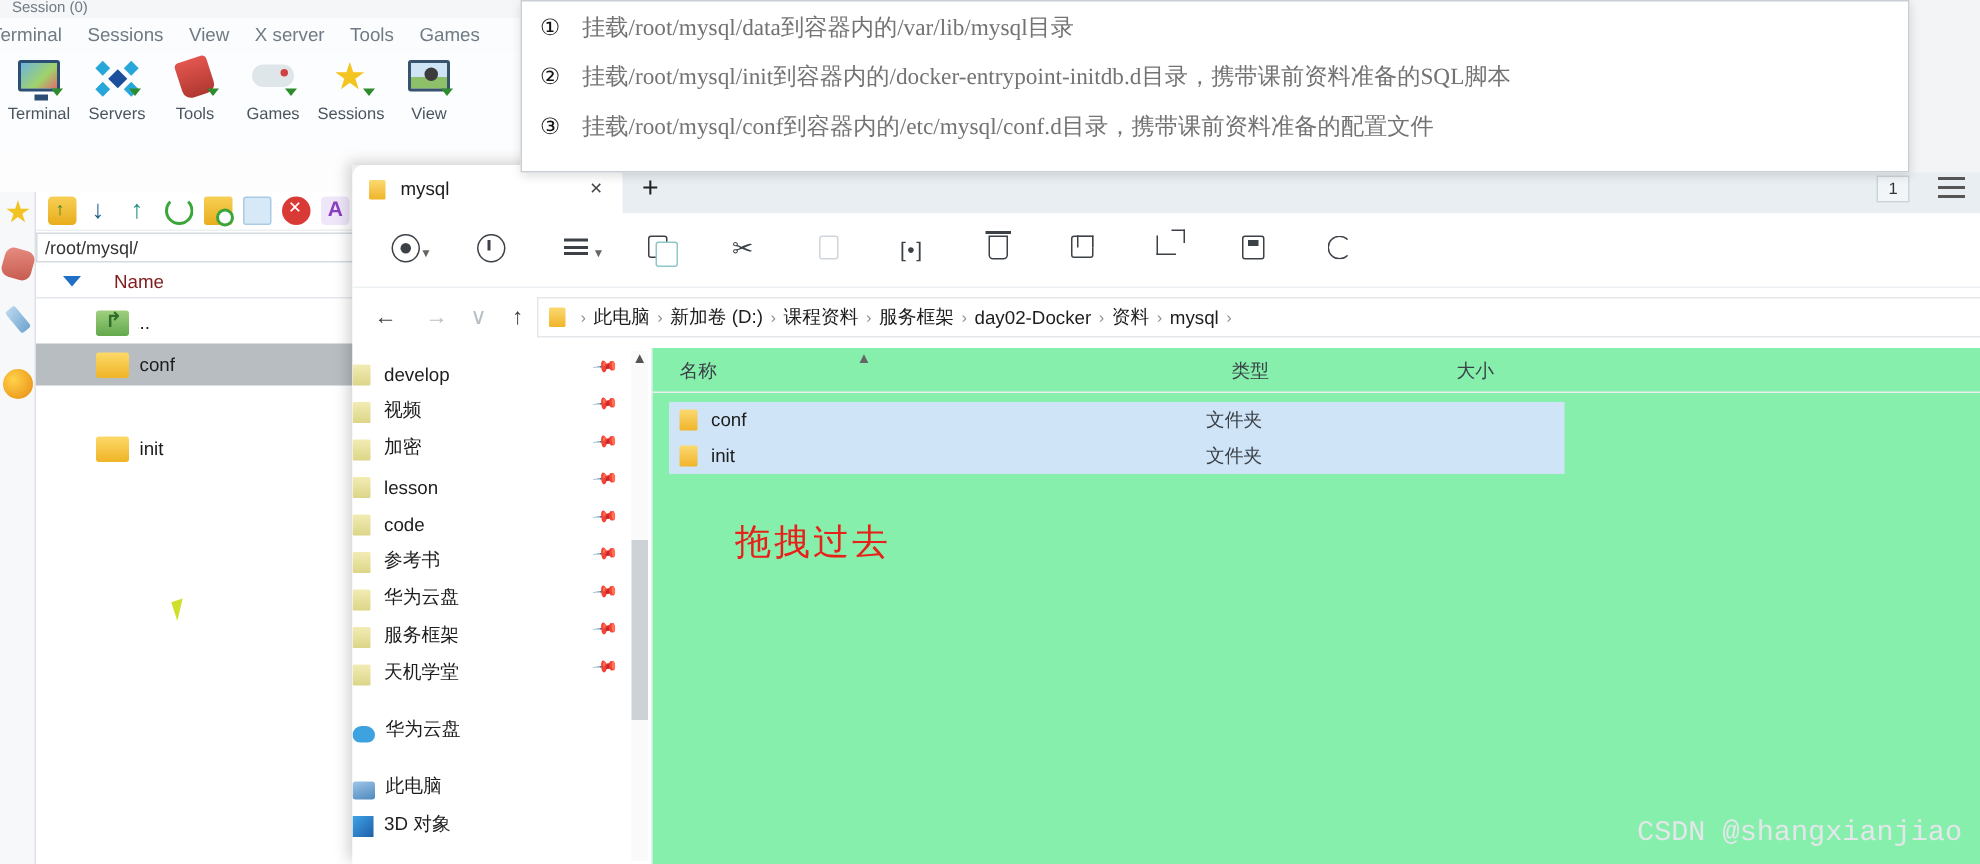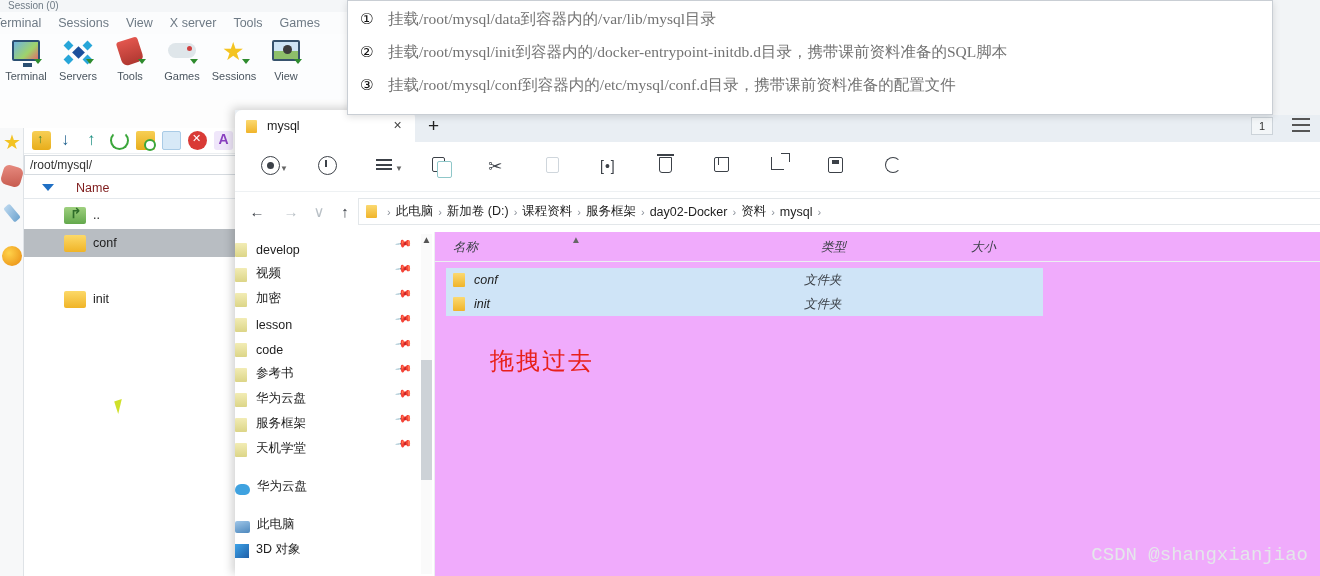--- a/index.html
+++ b/index.html
@@ -155,21 +155,21 @@
   .nav-pin { position:absolute; right:23px; top:6px; font-size:11px; color:#8b9199; transform:rotate(40deg); }
   .nav-gap { height:13px; }
   .nav-cloud { width:15px;height:11px;margin-right:7px;background:#3fa2e0;border-radius:6px 6px 5px 5px;position:relative;}
   .nav-pc { width:15px;height:12px;margin-right:7px;background:linear-gradient(160deg,#9fc6e8,#4d88bd);border-radius:2px;}
   .nav-3d { width:14px;height:14px;margin-right:7px;background:linear-gradient(135deg,#3ea3e8,#1f5fa8);}
   .nav-scroll { position:absolute; right:2px; top:2px; width:11px; height:340px; background:#fafafa; }
   .nav-thumb { position:absolute; right:2px; top:128px; width:11px; height:120px; background:#cdd2d7; }
   .nav-up { position:absolute; right:2px; top:2px; font-size:10px; color:#555; width:11px; text-align:center;}
 
   
-  .filelist { position:absolute; left:200px; top:122px; width:885px; height:344px; background:#f0abfc;font-style:italic; }
+  .filelist { position:absolute; left:200px; top:122px; width:885px; height:344px; background:#86efac; }
   .fl-head { position:absolute; left:0; top:0; width:885px; height:30px; border-bottom:1px solid #eceff1; }
   .fl-col { position:absolute; top:7px; font-size:12.5px; color:#3b4047; }
   .fl-caret { position:absolute; left:136px; top:2px; font-size:10px; color:#666; }
   .fl-row { position:absolute; left:11px; width:597px; height:24px; display:flex; align-items:center;
       padding-left:7px; background:#cfe4f7; }
   .fl-row .rfi { width:12px;height:14px;background:linear-gradient(180deg,#fbd971,#f0b42a);border-radius:1px;margin-right:9px;}
   .fl-row .rname { font-size:12.5px; color:#1d1d1d; width:330px; }
   .fl-row .rtype { font-size:12.5px; color:#3b4047;text-align:right; }
   .annotate { position:absolute; left:490px; top:345px; font-size:24px; color:#e8201a;
       font-family:Liberation Serif, serif; letter-spacing:2px; }

